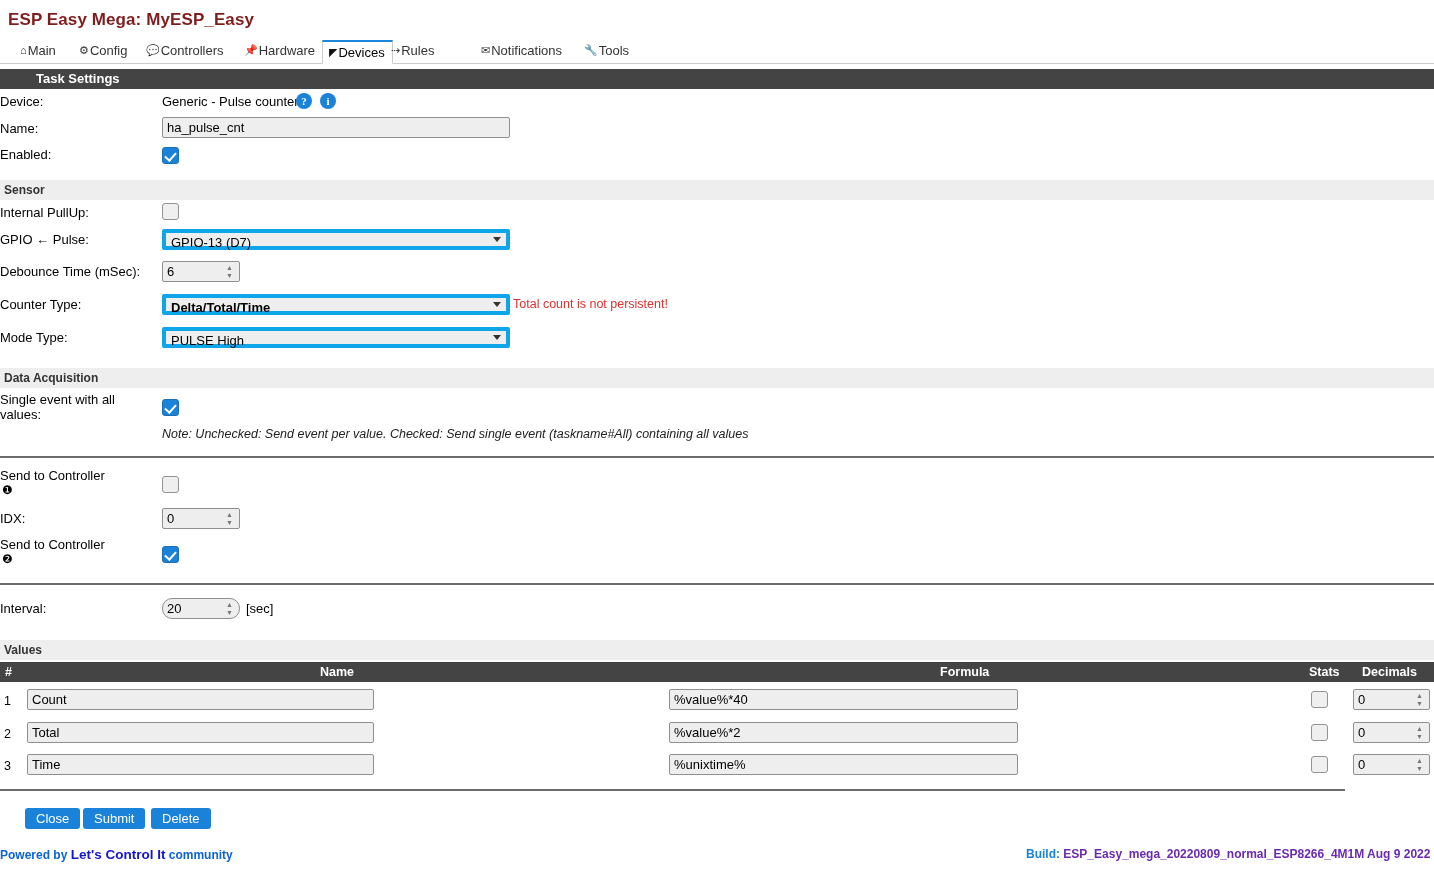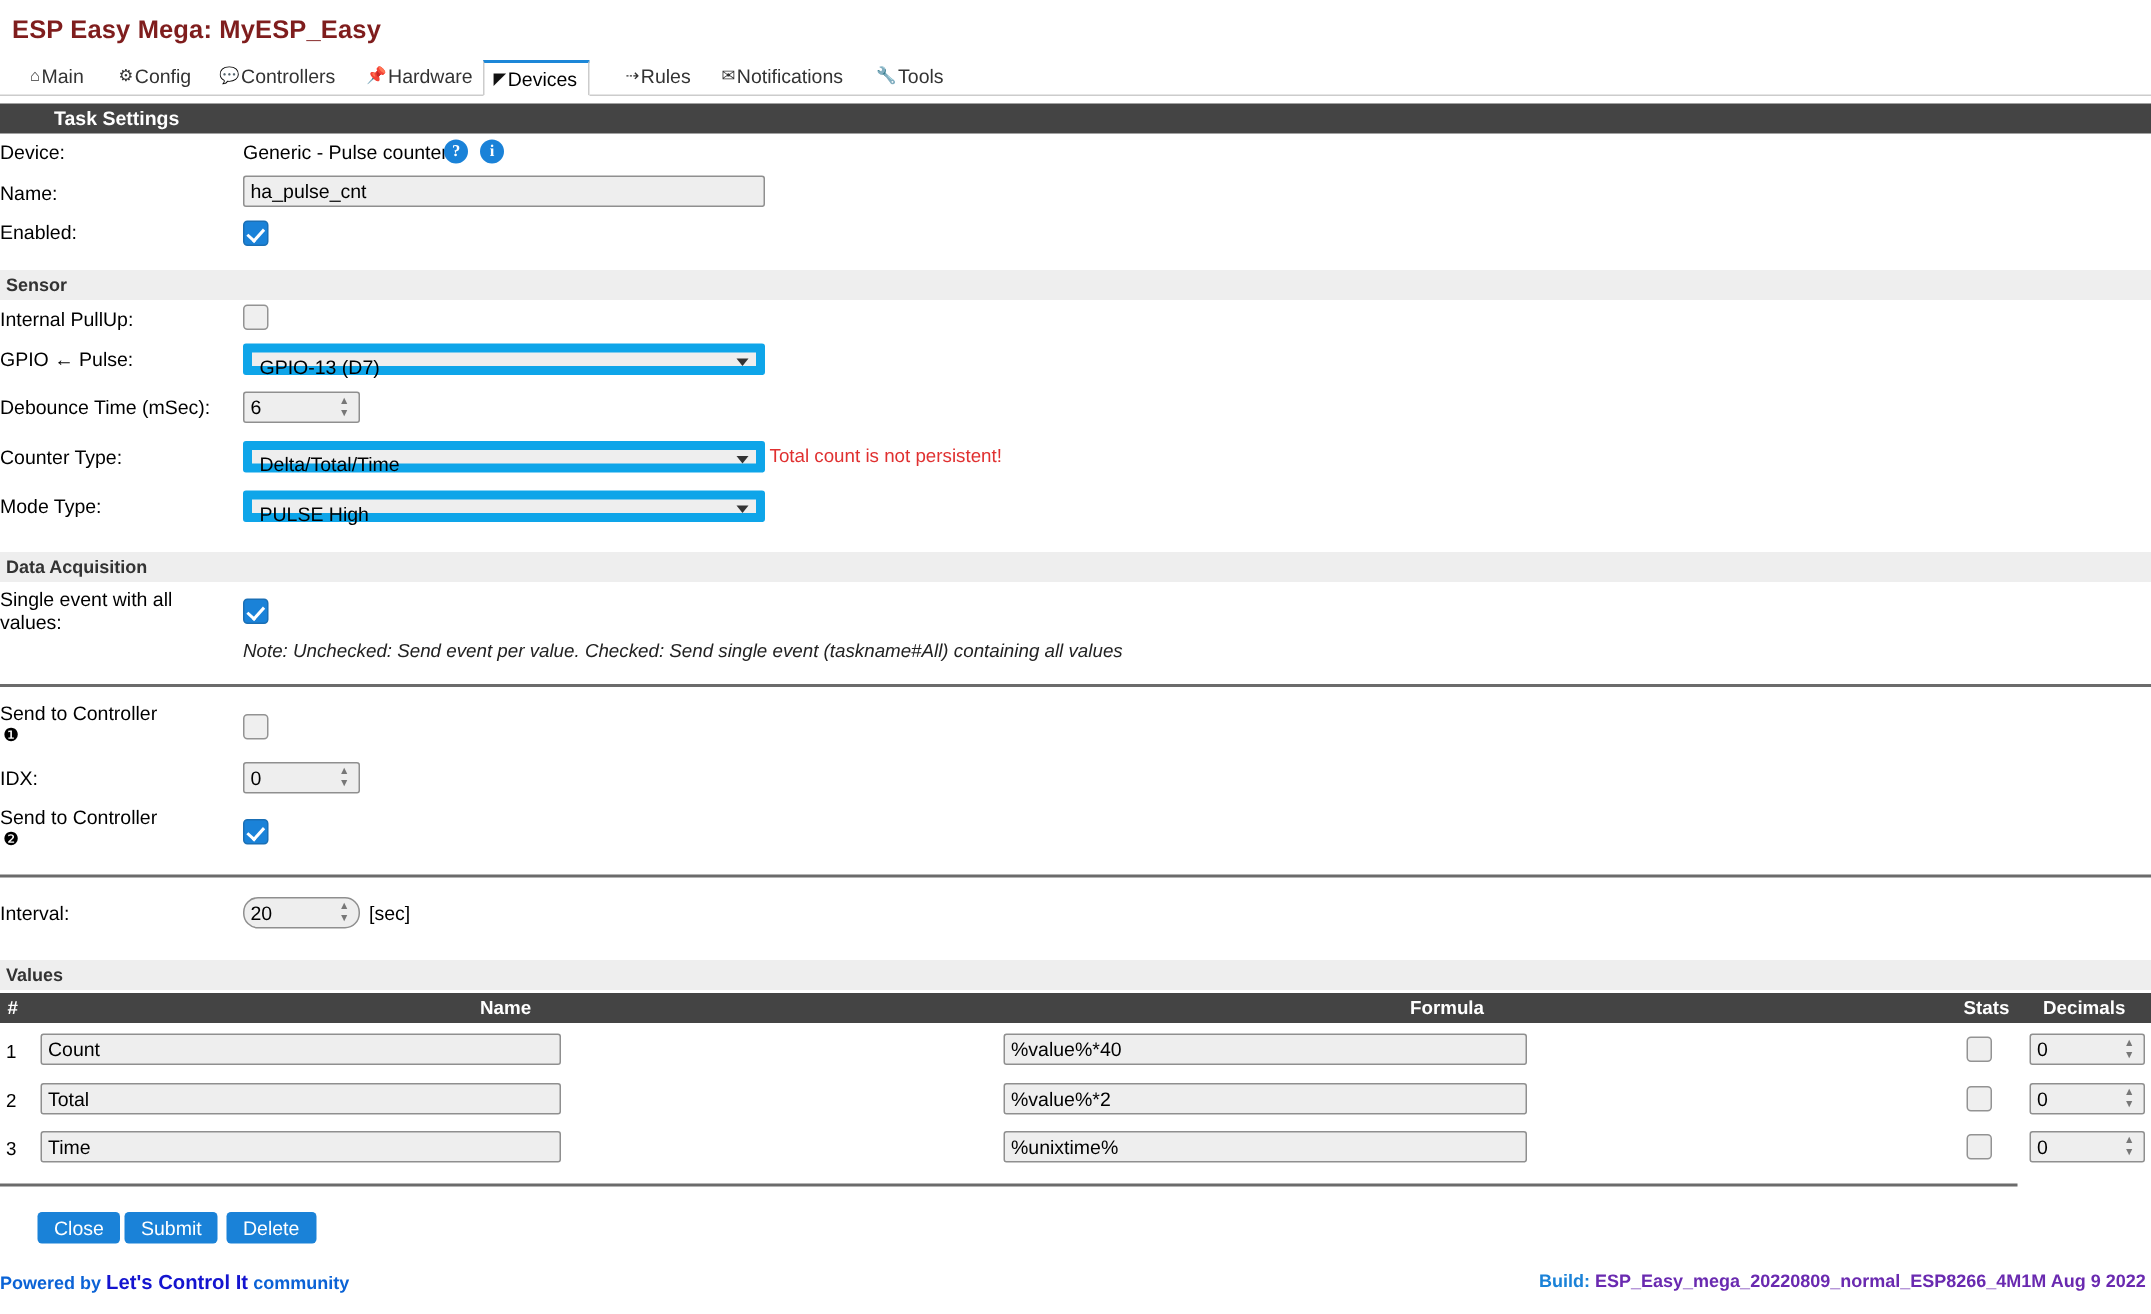--- a/index.html
+++ b/index.html
@@ -75,21 +75,21 @@
     border-radius: 2px;
     font-family: "Liberation Sans", sans-serif;
     font-size: 13px;
     color: #000;
     padding: 1px 4px;
     height: 21px;
   }
   .sel {
     position: absolute;
     background: #eeeeee;
-    border: 6px solid #0ea5e9;
+    border: 4px solid #0ea5e9;
     border-radius: 2px;
     height: 21px;
     font-family: "Liberation Sans", sans-serif;
     font-size: 13px;
     color: #000;
     padding: 0 3px 0 5px;
     line-height: 19px;
   }
   .sel .chev {
     position: absolute; right: 5px; top: 4px;
@@ -178,21 +178,21 @@
 <div id="page">
 
   <div class="site-title">ESP Easy Mega: MyESP_Easy</div>
 
   <div class="navbar">
     <div class="nav-tab" style="left:14px;"><span class="tico">⌂</span><span>Main</span></div>
     <div class="nav-tab" style="left:73px;"><span class="tico">⚙</span><span>Config</span></div>
     <div class="nav-tab" style="left:140px;"><span class="tico" style="color:#6fa8d8;">💬</span><span>Controllers</span></div>
     <div class="nav-tab" style="left:238px;"><span class="tico" style="color:#d23b3b;">📌</span><span>Hardware</span></div>
     <div class="nav-tab active" style="left:322px;"><span class="tico" style="color:#111;">◤</span><span>Devices</span></div>
-    <div class="nav-tab" style="left:411px;"><span class="tico">⇢</span><span>Rules</span></div>
+    <div class="nav-tab" style="left:385px;"><span class="tico">⇢</span><span>Rules</span></div>
     <div class="nav-tab" style="left:475px;"><span class="tico">✉</span><span>Notifications</span></div>
     <div class="nav-tab" style="left:578px;"><span class="tico">🔧</span><span>Tools</span></div>
   </div>
 
   <div class="bar-dark" style="top:69px;">Task Settings</div>
 
   <div class="lbl" style="left:0; top:94px;">Device:</div>
   <div class="val-static" style="left:162px; top:94px;">Generic - Pulse counter</div>
   <div class="badge" style="left:296px; top:93px;">?</div>
   <div class="badge" style="left:320px; top:93px;">i</div>
@@ -214,21 +214,21 @@
     <span class="chev"></span>
   </div>
 
   <div class="lbl" style="left:0; top:264px;">Debounce Time (mSec):</div>
   <div class="num" style="left:162px; top:261px; width:78px;">
     <span>6</span>
     <span class="spin">▲<br>▼</span>
   </div>
 
   <div class="lbl" style="left:0; top:297px;">Counter Type:</div>
-  <div class="sel" style="left:162px; top:294px; width:348px;">
+  <div class="sel" style="left:162px; top:294px; width:348px;font-weight:bold;">
     <span>Delta/Total/Time</span>
     <span class="chev"></span>
   </div>
   <div class="warn" style="left:513px; top:297px;">Total count is not persistent!</div>
 
   <div class="lbl" style="left:0; top:330px;">Mode Type:</div>
   <div class="sel" style="left:162px; top:327px; width:348px;">
     <span>PULSE High</span>
     <span class="chev"></span>
   </div>

